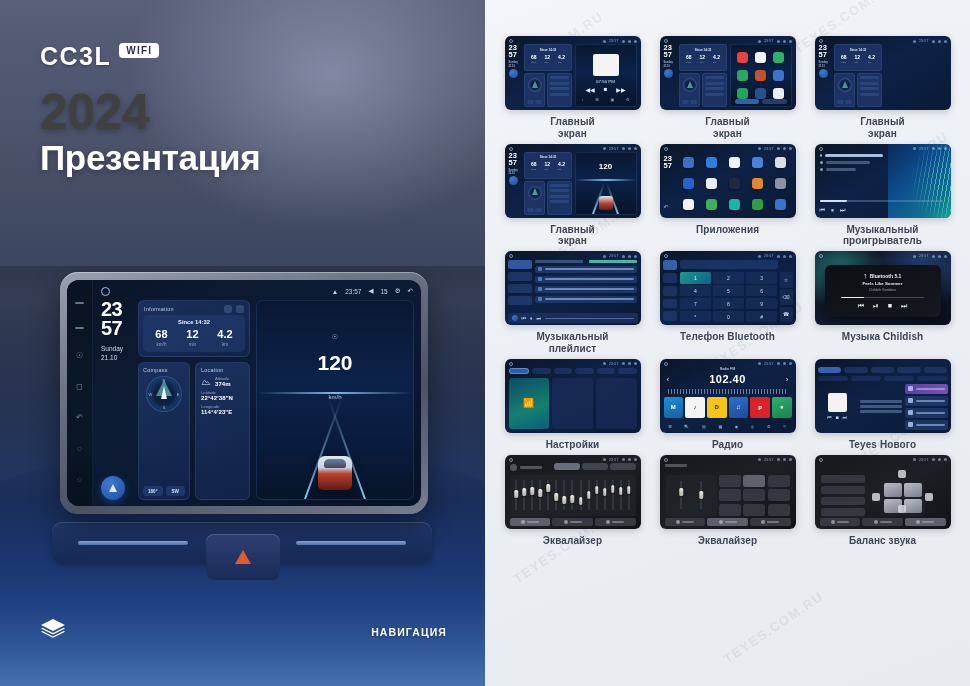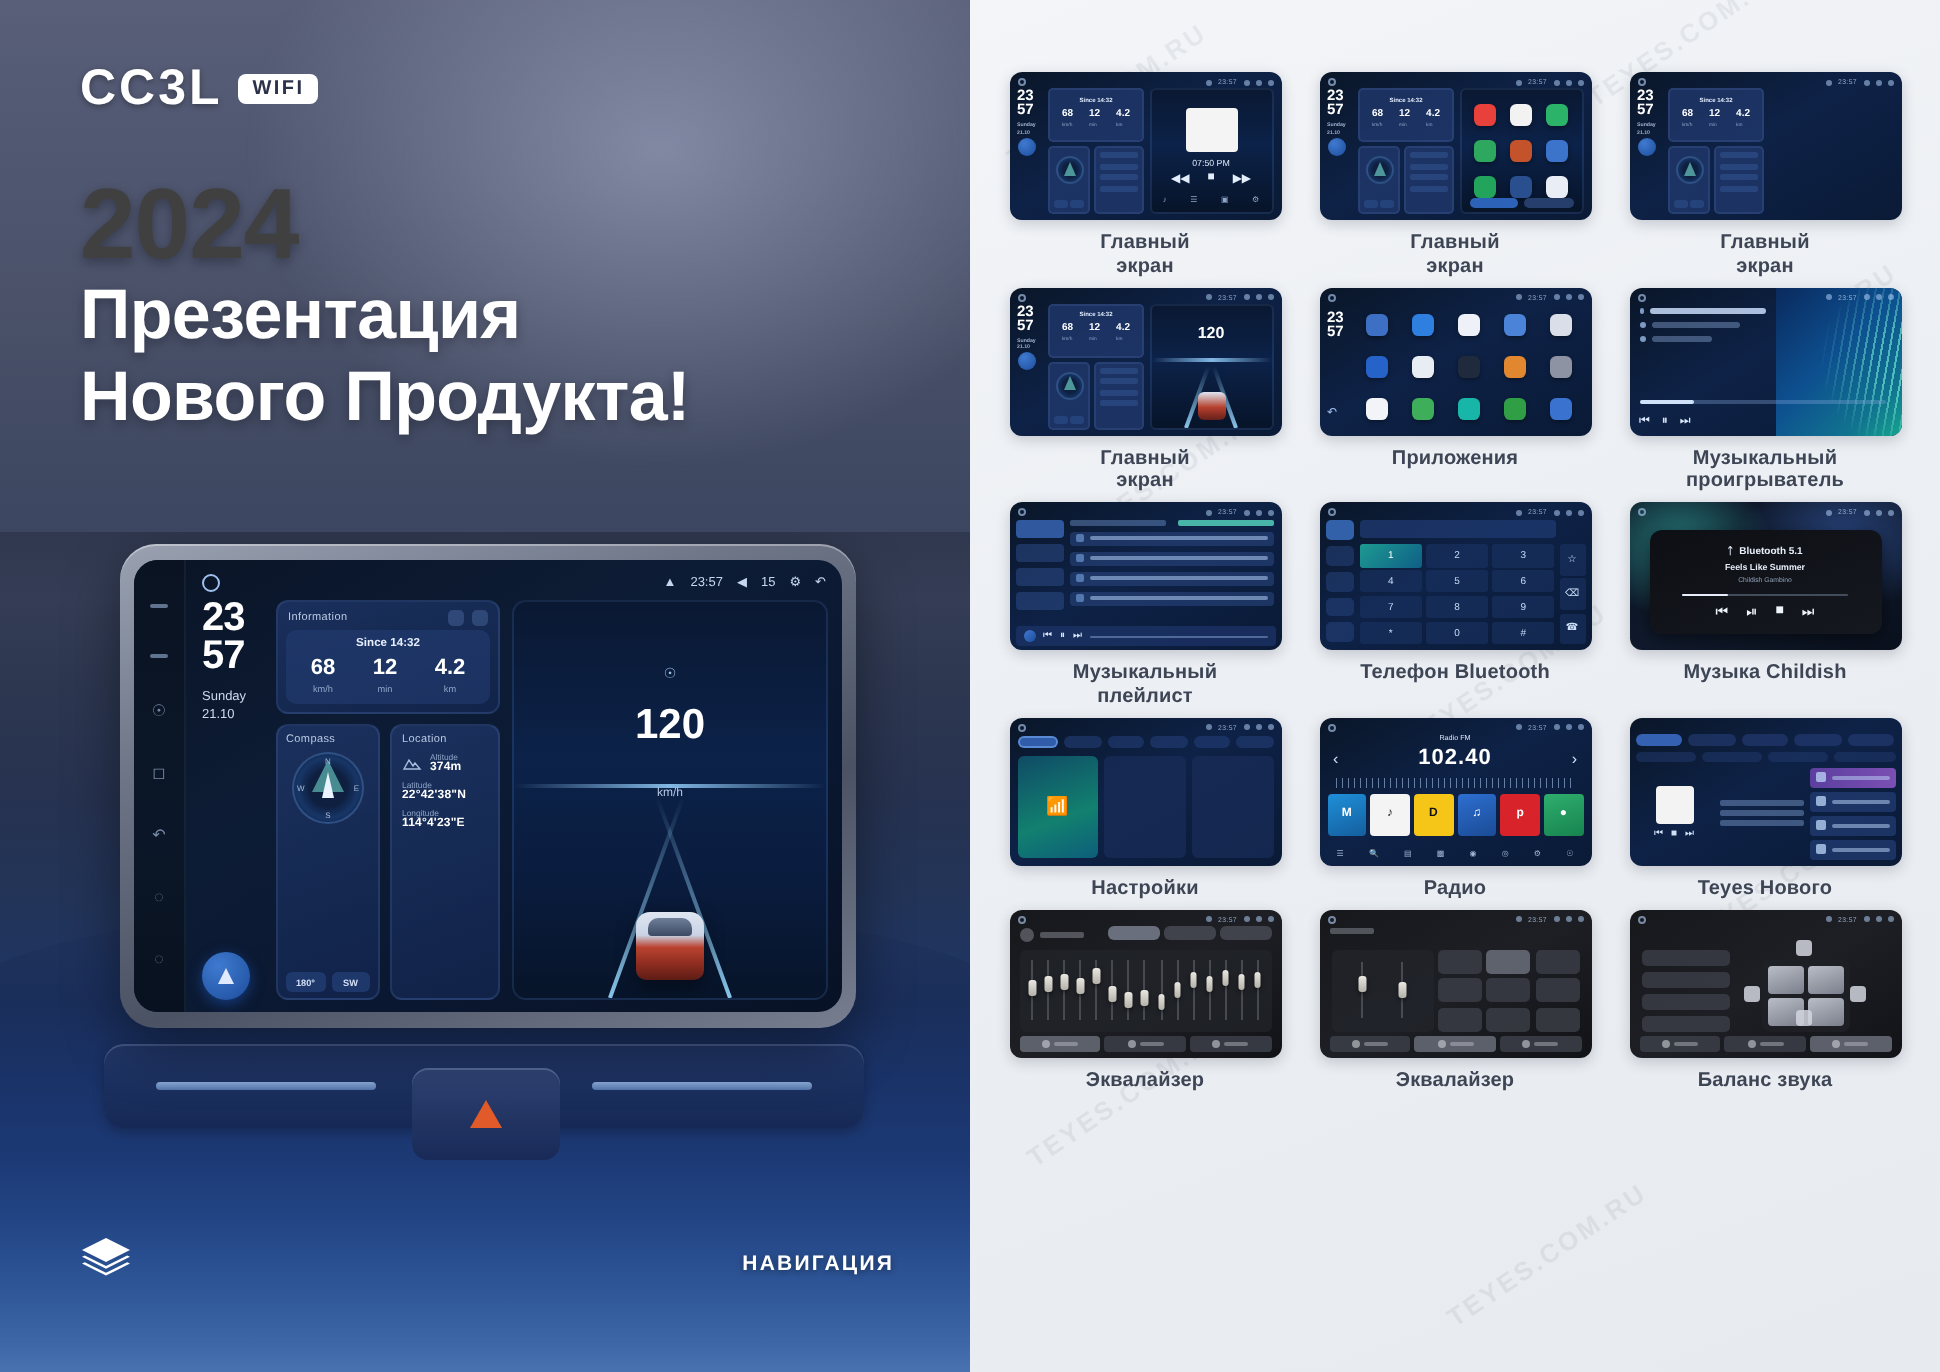--- a/index.html
+++ b/index.html
@@ -37,20 +37,21 @@
     background: radial-gradient(ellipse at center, rgba(70,110,180,.35), rgba(70,110,180,0) 70%);
   }
 
   .brand {
     position:absolute; left:40px; top:30px;
     display:flex; align-items:center; gap:8px; z-index:6;
   }
   .brand-name {
     color:#fff; font-size:25px; font-weight:700; letter-spacing:1.5px;
     text-shadow: 0 1px 3px rgba(0,0,0,.35);
+    margin-top: 12px;
   }
   .brand-badge {
     background:#fff; color:#2b3149; font-size:10px; font-weight:700;
     letter-spacing:1.2px; padding:2.5px 7px 2px; border-radius:4px;
     line-height:1;
   }
 
   .headline { position:absolute; left:40px; top:86px; z-index:6; }
   .headline .year {
     color:#404040; font-size:50px; font-weight:700; line-height:1.04;
@@ -454,21 +455,20 @@
     <div class="lp-glow-bl"></div>
 
     <div class="brand">
       <span class="brand-name">CC3L</span>
       <span class="brand-badge">WIFI</span>
     </div>
 
     <div class="headline">
       <div class="year">2024</div>
       <div class="l1">Презентация</div>
-      <div class="l2">Нового Продукта!</div>
     </div>
 
     <div class="dash-photo">
       <div class="dash-bg"></div>
       <div class="dash-console"></div>
 
       <div class="vent-bar">
         <div class="vent-slot" style="left:26px;width:110px;"></div>
         <div class="vent-slot" style="right:26px;width:110px;"></div>
       </div>

